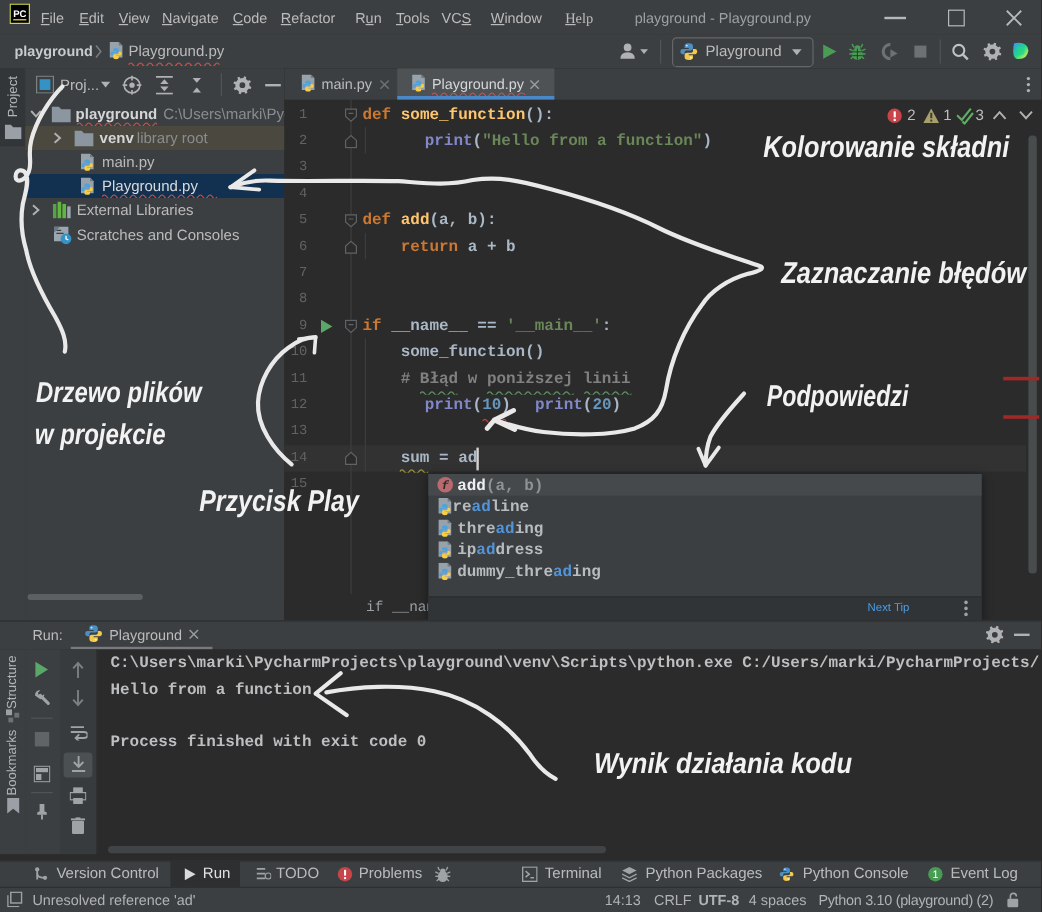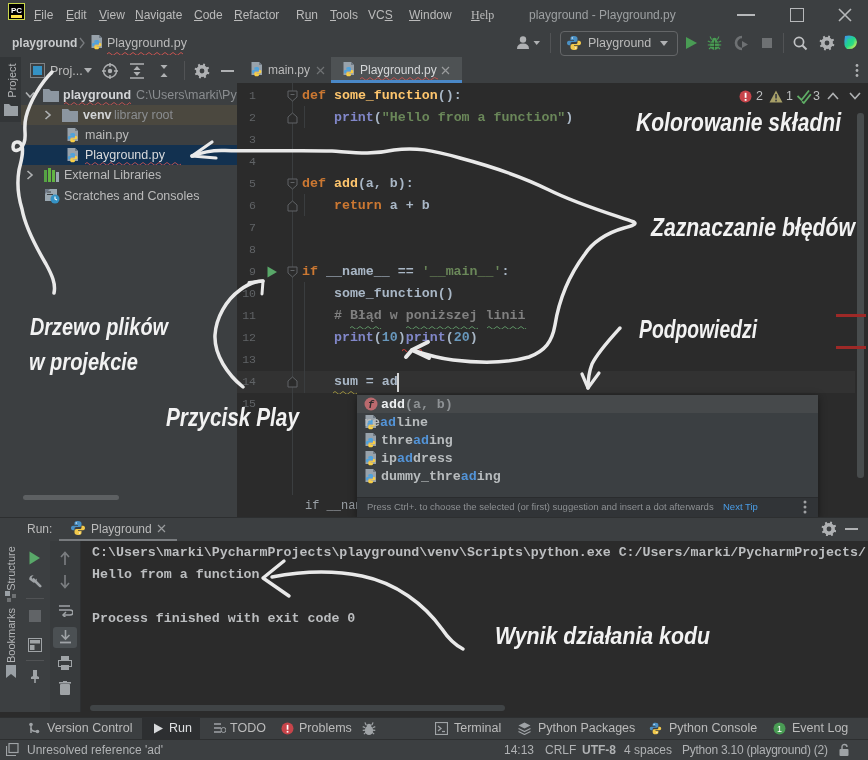--- a/index.html
+++ b/index.html
@@ -4,21 +4,21 @@
 <style>
   html,body{margin:0;padding:0;background:#2B2B2B;}
   #app{position:relative;width:868px;height:760px;overflow:hidden;
        font-family:"Liberation Sans",sans-serif;background:#2B2B2B;}
   .abs{position:absolute;}
   .ui{font-family:"Liberation Sans",sans-serif;font-size:13px;color:#BBBBBB;}
   .mono{font-family:"Liberation Mono",monospace;font-size:13.3px;color:#A9B7C6;white-space:pre;font-weight:bold;}
   svg{display:block;}
   .kw{color:#CC7832;}
   .fn{color:#FFC66D;}
-  .bi{color:#8187C9;}
+  .bi{color:#8187C9;margin-left:20px;}
   .st{color:#6A8759;}
   .nm{color:#6897BB;}
   .cm{color:#808080;}
 </style>
 </head>
 <body>
 <div id="app">
 <svg width="0" height="0" style="position:absolute;">
 <defs>
  <g id="pylogo">
@@ -49,21 +49,21 @@
   <path d="M4.8 4.6 Q3.5 3.2 3.2 1.5 M10.2 4.6 Q11.5 3.2 11.8 1.5" stroke="#9fa3a6" stroke-width="1.2" fill="none"></path>
   <path d="M3.6 7.2 L0.8 6 M3.6 9.8 L0.8 10 M4.2 12 L2 14 M11.4 7.2 L14.2 6 M11.4 9.8 L14.2 10 M10.8 12 L13 14" stroke="#9fa3a6" stroke-width="1.2" fill="none"></path>
   <circle cx="7.5" cy="5.2" r="2.4" fill="#9fa3a6"></circle>
   <ellipse cx="7.5" cy="10" rx="4.4" ry="5" fill="#9fa3a6"></ellipse>
 </g>
 </defs>
 </svg>
 
 <div class="abs" style="left:0;top:0;width:868px;height:29px;background:#3C3F41;border-bottom:1px solid #2d2f30;"></div>
 <div class="abs" style="left:8px;top:3px;width:15px;height:15px;background:#000;border:1.5px solid #c8d64b;display:flex;align-items:center;justify-content:center;">
-  <span style="font-size:8px;font-weight:bold;color:#fff;letter-spacing:0;border-bottom:3px solid #fde047;line-height:9px;">PC</span>
+  <span style="font-size:8px;font-weight:bold;color:#fff;letter-spacing:0;border-bottom:1px solid #fde047;line-height:9px;">PC</span>
 </div>
 <div class="abs ui" style="left:34px;top:8px;font-size:12px;"><u>F</u>ile</div>
 <div class="abs ui" style="left:66px;top:8px;font-size:12px;"><u>E</u>dit</div>
 <div class="abs ui" style="left:99px;top:8px;font-size:12px;"><u>V</u>iew</div>
 <div class="abs ui" style="left:135px;top:8px;font-size:12px;"><u>N</u>avigate</div>
 <div class="abs ui" style="left:194px;top:8px;font-size:12px;"><u>C</u>ode</div>
 <div class="abs ui" style="left:234px;top:8px;font-size:12px;"><u>R</u>efactor</div>
 <div class="abs ui" style="left:296px;top:8px;font-size:12px;">R<u>u</u>n</div>
 <div class="abs ui" style="left:330px;top:8px;font-size:12px;"><u>T</u>ools</div>
 <div class="abs ui" style="left:368px;top:8px;font-size:12px;">VC<u>S</u></div>
@@ -384,34 +384,33 @@
 <div class="abs" style="left:357px;top:395px;width:461px;height:18px;background:#46494B;"></div>
 <div class="abs" style="left:357px;top:497px;width:461px;height:20px;background:#313437;border-top:1px solid #2a2c2e;box-sizing:border-box;"></div>
 <svg class="abs" style="left:364px;top:397px;" width="14" height="14" viewBox="0 0 14 14">
       <circle cx="7" cy="7" r="6.5" fill="#BA6A6E"></circle>
       <text x="7" y="10.5" font-size="10" font-family="Liberation Mono, monospace" fill="#2b2b2b" text-anchor="middle" font-style="italic" font-weight="bold">f</text>
     </svg>
 <div class="abs mono" style="left:381px;top:397px;font-size:13.3px;color:#edeff1;">add<span style="color:#8e9295;">(a, b)</span></div>
 <svg class="abs" style="left:363px;top:415px;" width="15" height="15" viewBox="0 0 15 15">
       <use href="#pyfile"></use>
     </svg>
-<div class="abs mono" style="left:364px;top:415px;font-size:13.3px;color:#b8bcbe;">re<span style="color:#5394D8;">ad</span>line</div>
+<div class="abs mono" style="left:377px;top:415px;font-size:13.3px;color:#b8bcbe;">re<span style="color:#5394D8;">ad</span>line</div>
 <svg class="abs" style="left:363px;top:433px;" width="15" height="15" viewBox="0 0 15 15">
       <use href="#pyfile"></use>
     </svg>
 <div class="abs mono" style="left:381px;top:433px;font-size:13.3px;color:#b8bcbe;">thre<span style="color:#5394D8;">ad</span>ing</div>
 <svg class="abs" style="left:363px;top:451px;" width="15" height="15" viewBox="0 0 15 15">
       <use href="#pyfile"></use>
     </svg>
 <div class="abs mono" style="left:381px;top:451px;font-size:13.3px;color:#b8bcbe;">ip<span style="color:#5394D8;">ad</span>dress</div>
 <svg class="abs" style="left:363px;top:469px;" width="15" height="15" viewBox="0 0 15 15">
       <use href="#pyfile"></use>
     </svg>
 <div class="abs mono" style="left:381px;top:469px;font-size:13.3px;color:#b8bcbe;">dummy_thre<span style="color:#5394D8;">ad</span>ing</div>
-<div class="abs ui" style="left:367px;top:501px;font-size:9.5px;color:#8d9093;">Press Ctrl+. to choose the selected (or first) suggestion and insert a dot afterwards</div>
 <div class="abs ui" style="left:723px;top:501px;font-size:9.5px;color:#4A9EE8;">Next Tip</div>
 <svg class="abs" style="left:803px;top:500px;" width="4" height="14" viewBox="0 0 4 14">
       <circle cx="2" cy="2" r="1.5" fill="#9fa1a3"></circle>
       <circle cx="2" cy="7" r="1.5" fill="#9fa1a3"></circle>
       <circle cx="2" cy="12" r="1.5" fill="#9fa1a3"></circle>
     </svg>
 
 <div class="abs" style="left:0;top:517px;width:868px;height:24px;background:#3C3F41;border-top:1px solid #2d2f30;"></div>
 <div class="abs ui" style="left:27px;top:522px;font-size:12px;">Run:</div>
 <svg class="abs" style="left:70px;top:520px;" width="16" height="16" viewBox="0 0 16 16">

